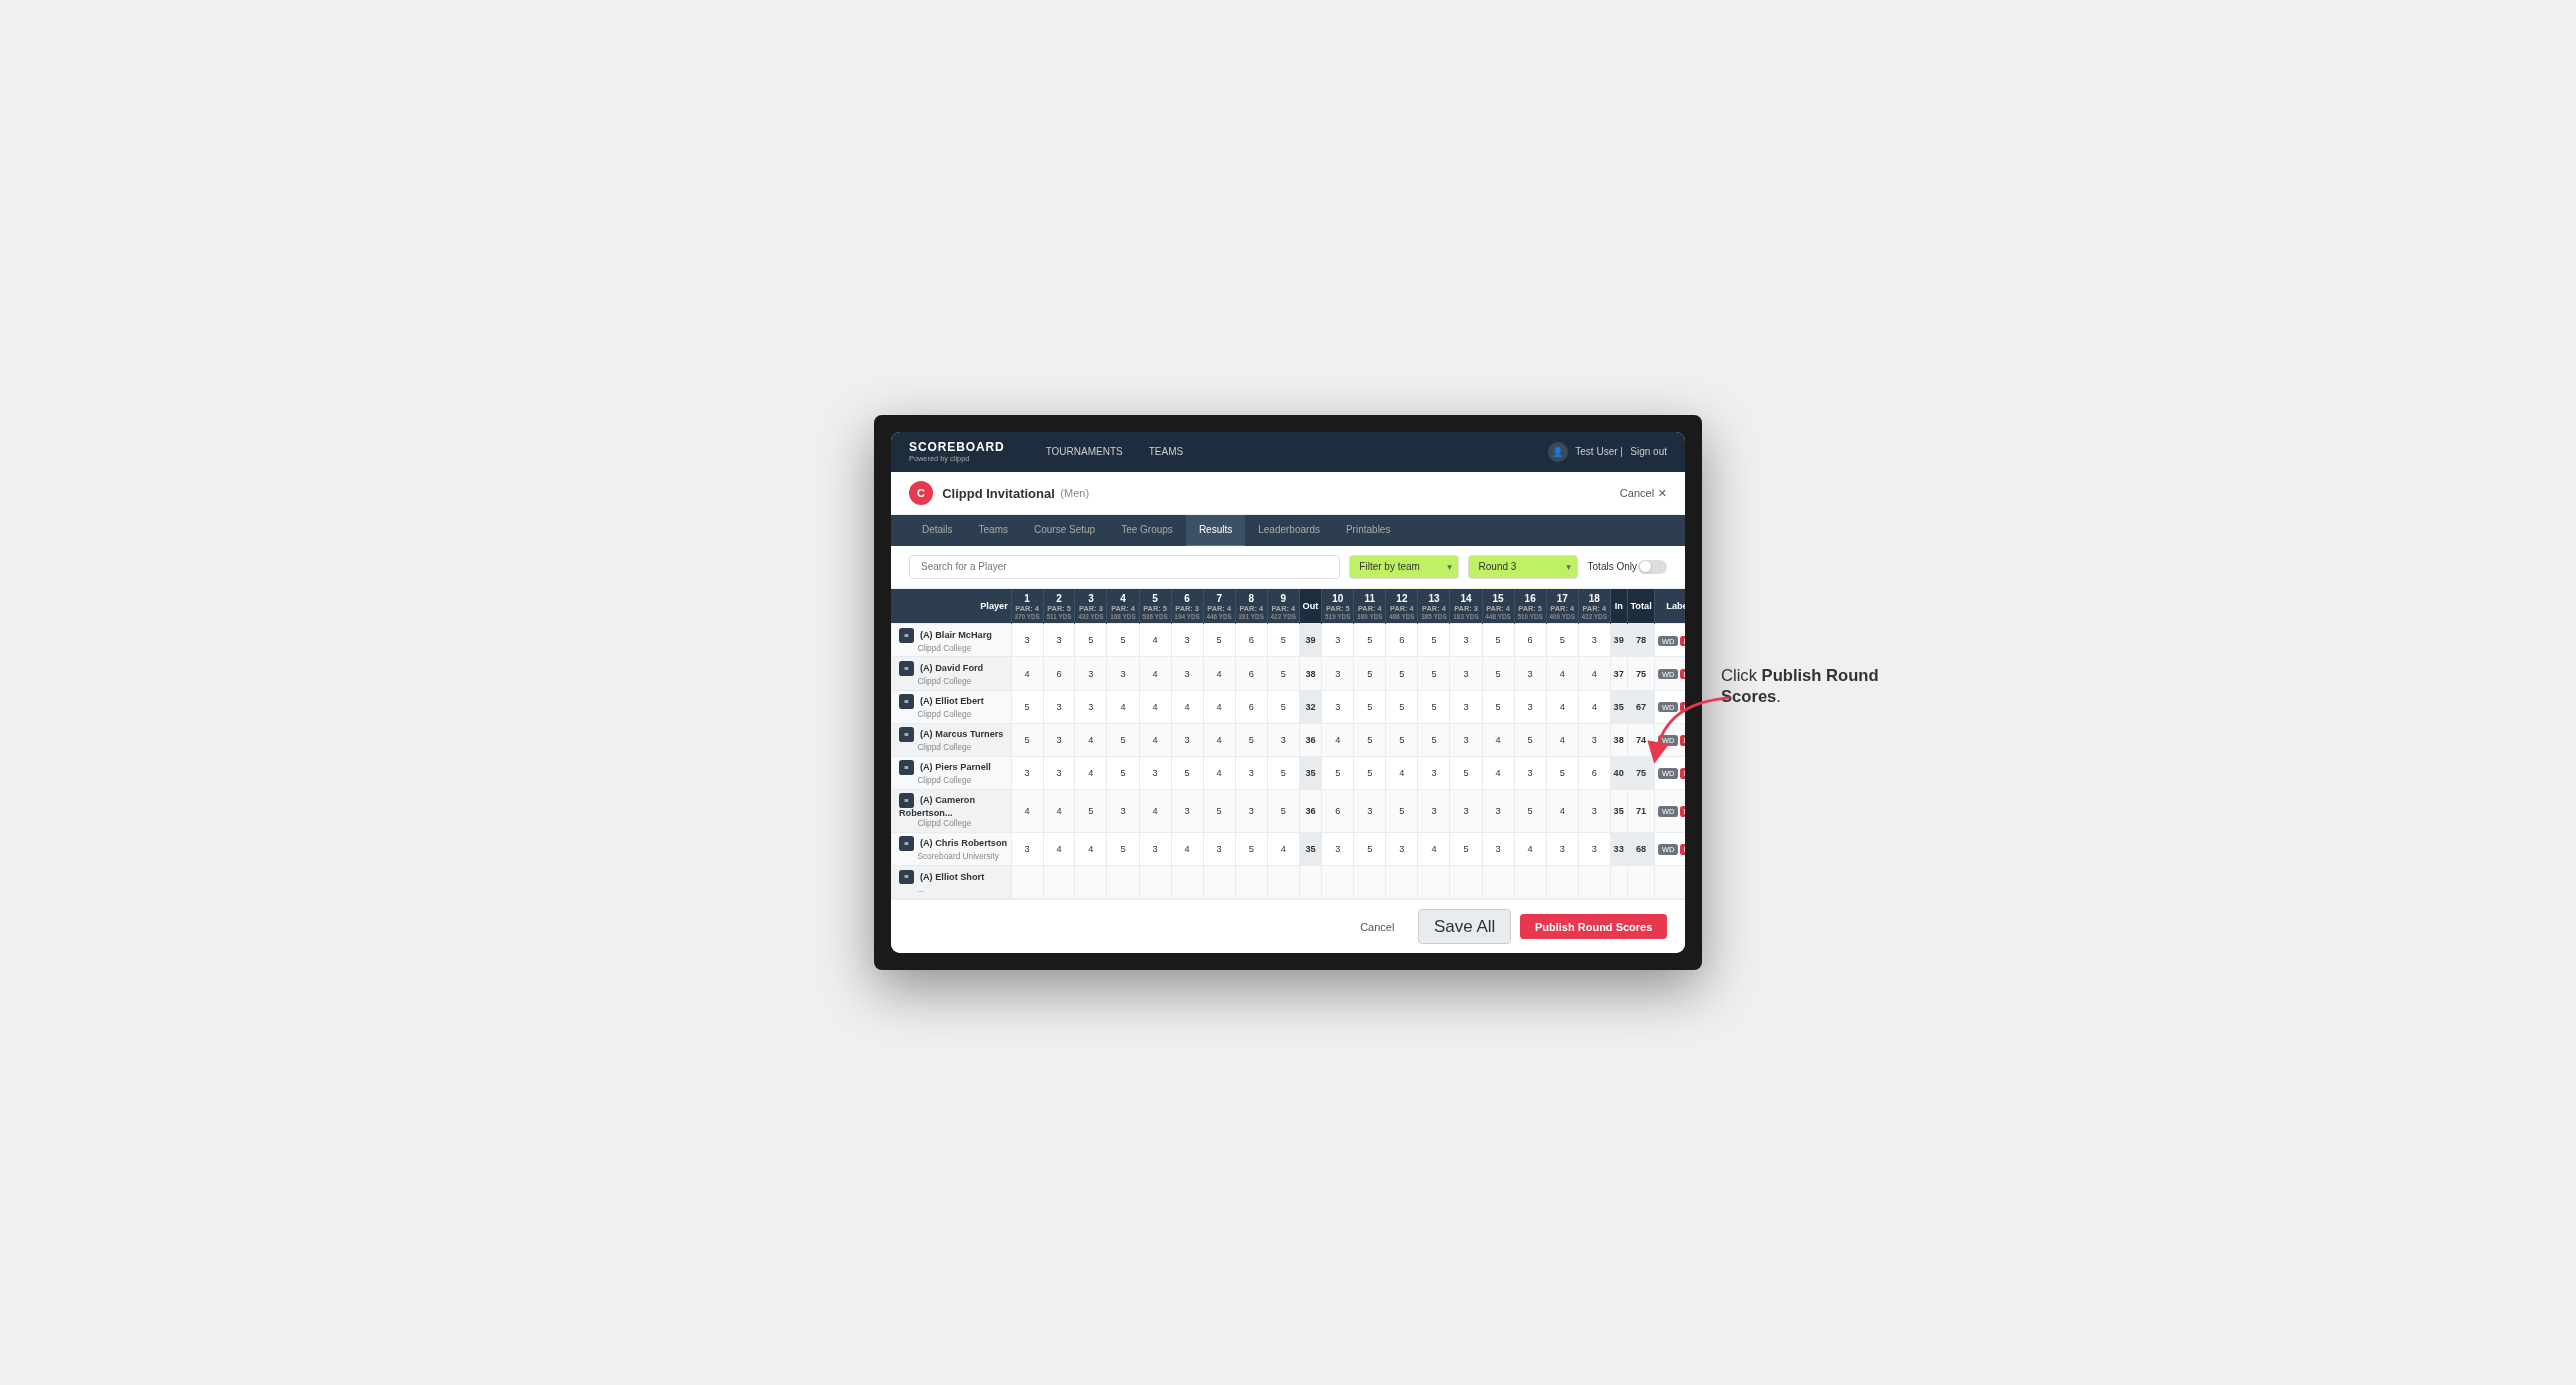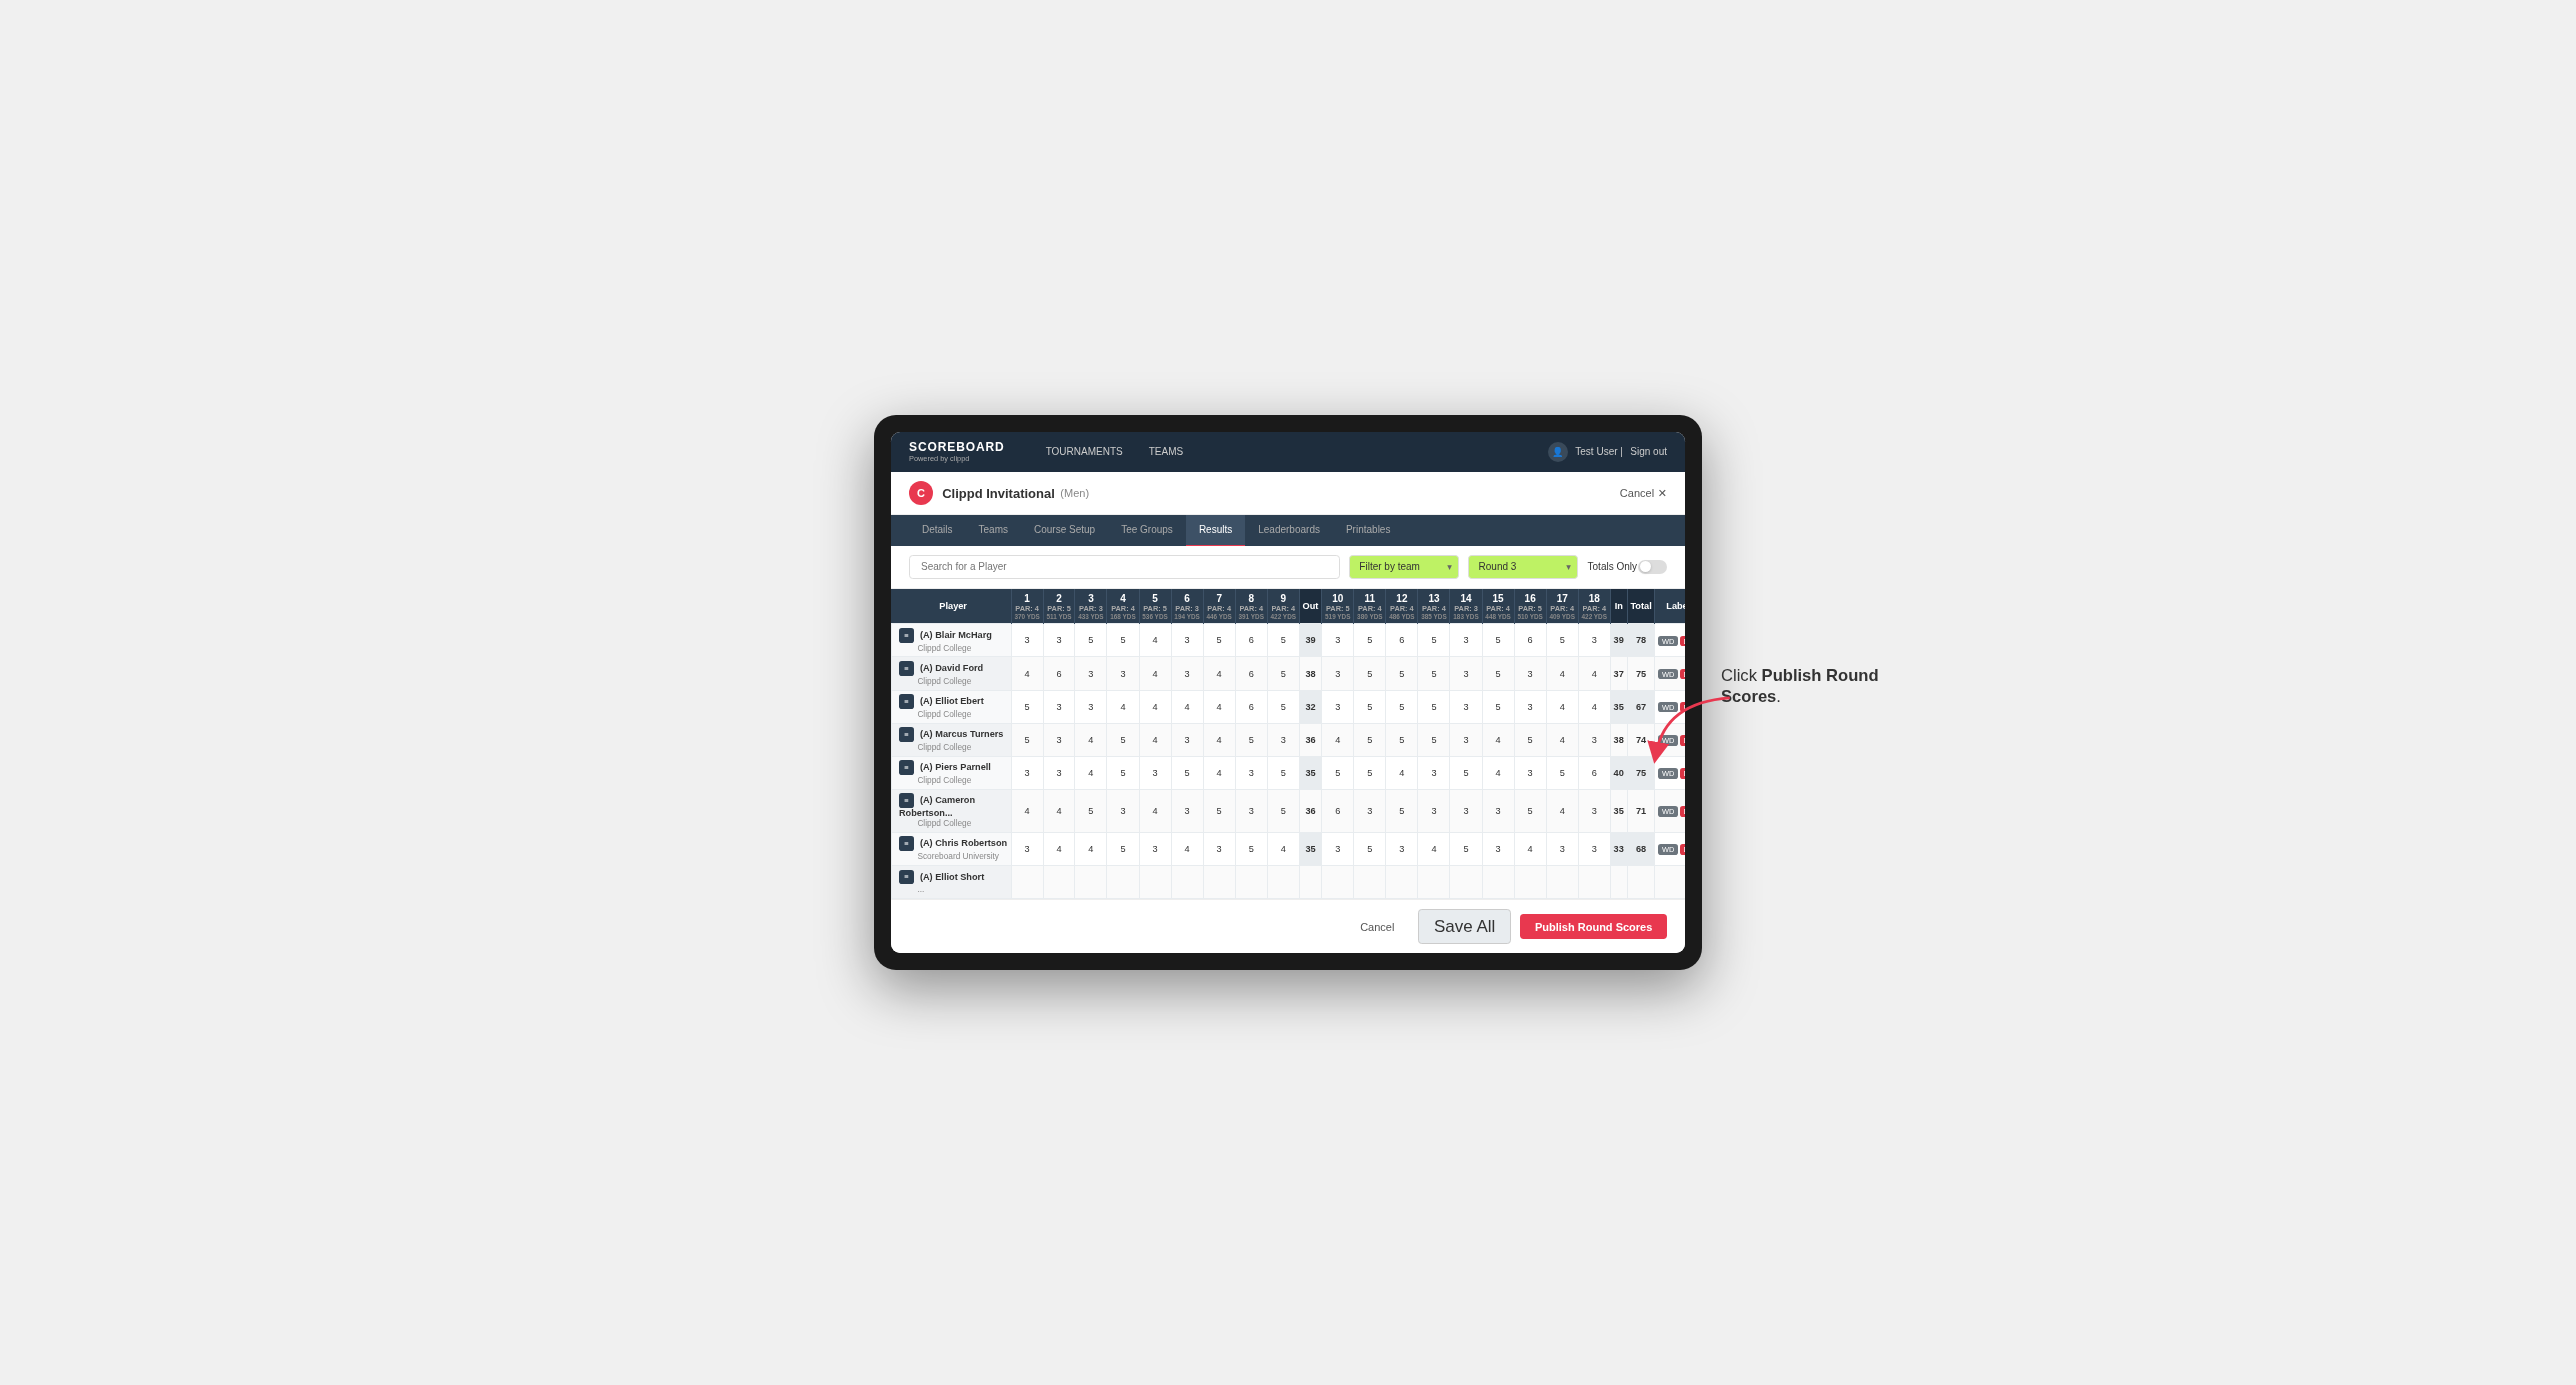--- a/index.html
+++ b/index.html
@@ -13,21 +13,21 @@
       padding: 37px;
     }
 
     .scene {
       position: relative;
       width: 828px;
     }
 
     .tablet-frame {
       background: #1a1a1a;
-      border-radius: 22px;
+      border-radius: 8px;
       padding: 16.6px;
       box-shadow: 0 18.4px 55px rgba(0,0,0,0.4);
     }
 
     .tablet-screen {
       background: #fff;
       border-radius: 9.2px;
       overflow: hidden;
     }
 
@@ -265,21 +265,21 @@
       background: #2c3e50;
       color: #fff;
       padding: 3.7px 2.8px;
       text-align: center;
       font-weight: 600;
       border-right: 0.9px solid #3d5166;
       white-space: nowrap;
     }
 
     .score-table th.player-col {
-      text-align: center;
+      text-align: right;
       padding-left: 7.4px;
       min-width: 120px;
     }
 
     .score-table th .hole-num {
       font-size: 10px;
       font-weight: 700;
     }
 
     .score-table th .hole-par {

